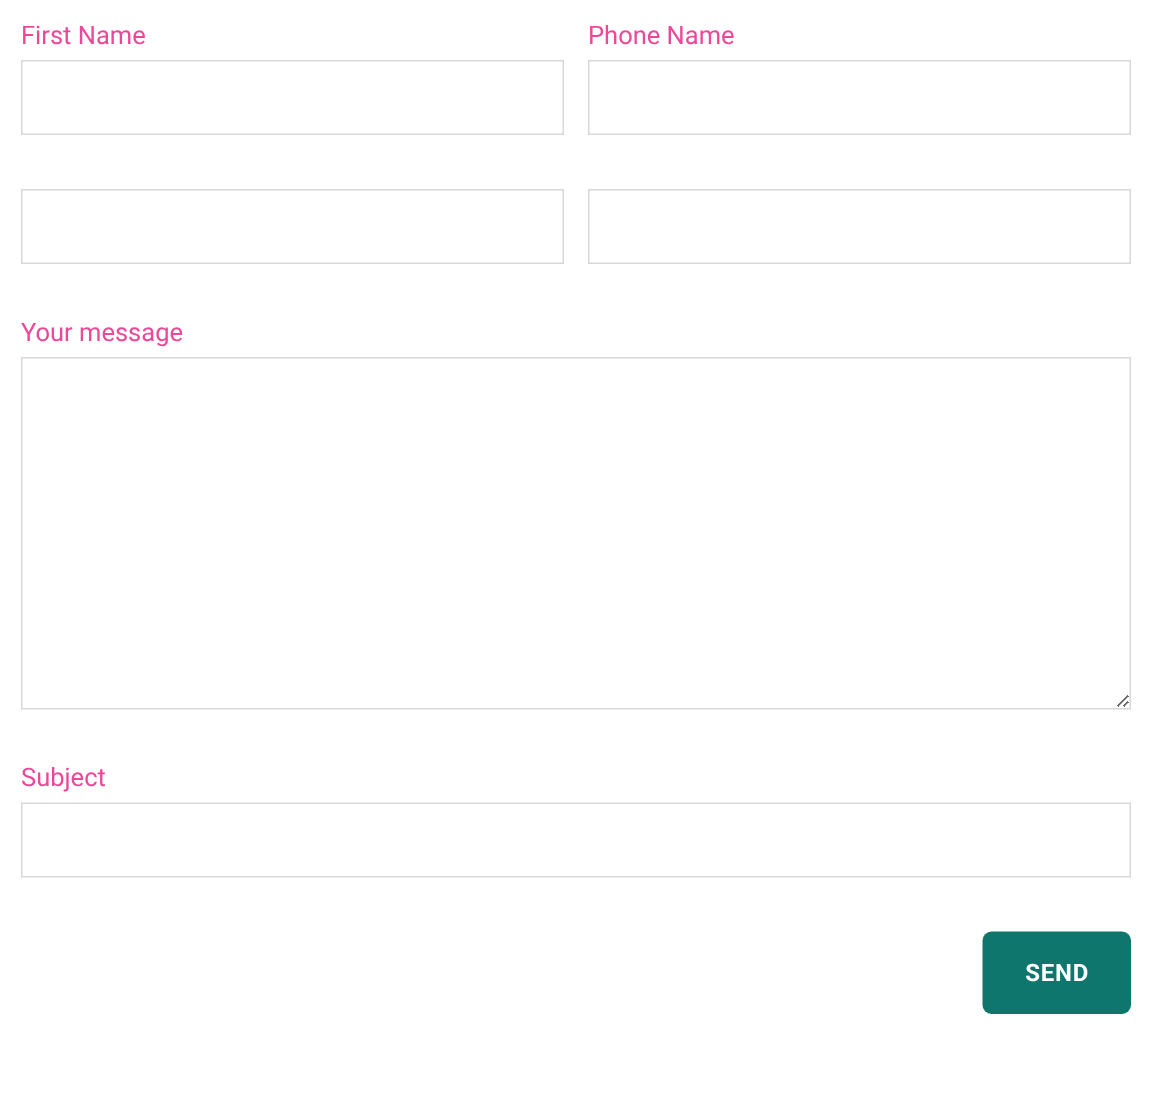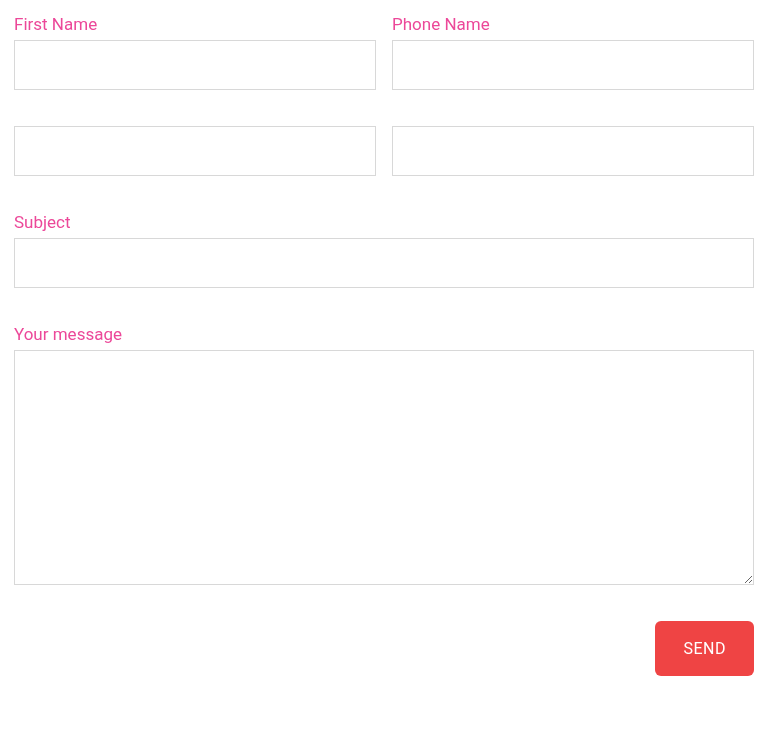--- a/index.html
+++ b/index.html
@@ -54,27 +54,27 @@
       font-size: 15px;
       font-family: inherit;
       resize: vertical;
       outline: none;
     }
     .button-row {
       display: flex;
       justify-content: flex-end;
     }
     .send-button {
-      background: #ef4444;
+      background: #0f766e;
       color: #ffffff;
       border: none;
       border-radius: 6px;
       padding: 18px 28px;
       font-size: 16px;
-      font-weight: 400;
+      font-weight: 700;
       letter-spacing: 0.5px;
       cursor: pointer;
       font-family: inherit;
     }
   </style>
 </head>
 <body>
 
 <form>
   <div class="form-row">
@@ -91,25 +91,25 @@
   <div class="form-row">
     <div class="form-group">
       <input type="email" class="form-input" value="" style="">
     </div>
     <div class="form-group">
       <input type="tel" class="form-input" value="" style="">
     </div>
   </div>
 
   <div class="form-group-full">
-    <label class="form-label">Subject</label>
-    <input type="text" class="form-input" value="" style="">
+    <label class="form-label">Your message</label>
+    <textarea class="form-textarea" value="" style=""></textarea>
   </div>
 
   <div class="form-group-full">
-    <label class="form-label">Your message</label>
-    <textarea class="form-textarea" value="" style=""></textarea>
+    <label class="form-label">Subject</label>
+    <input type="text" class="form-input" value="" style="">
   </div>
 
   <div class="button-row">
     <button type="submit" class="send-button">SEND</button>
   </div>
 </form>
 
 </body></html>

